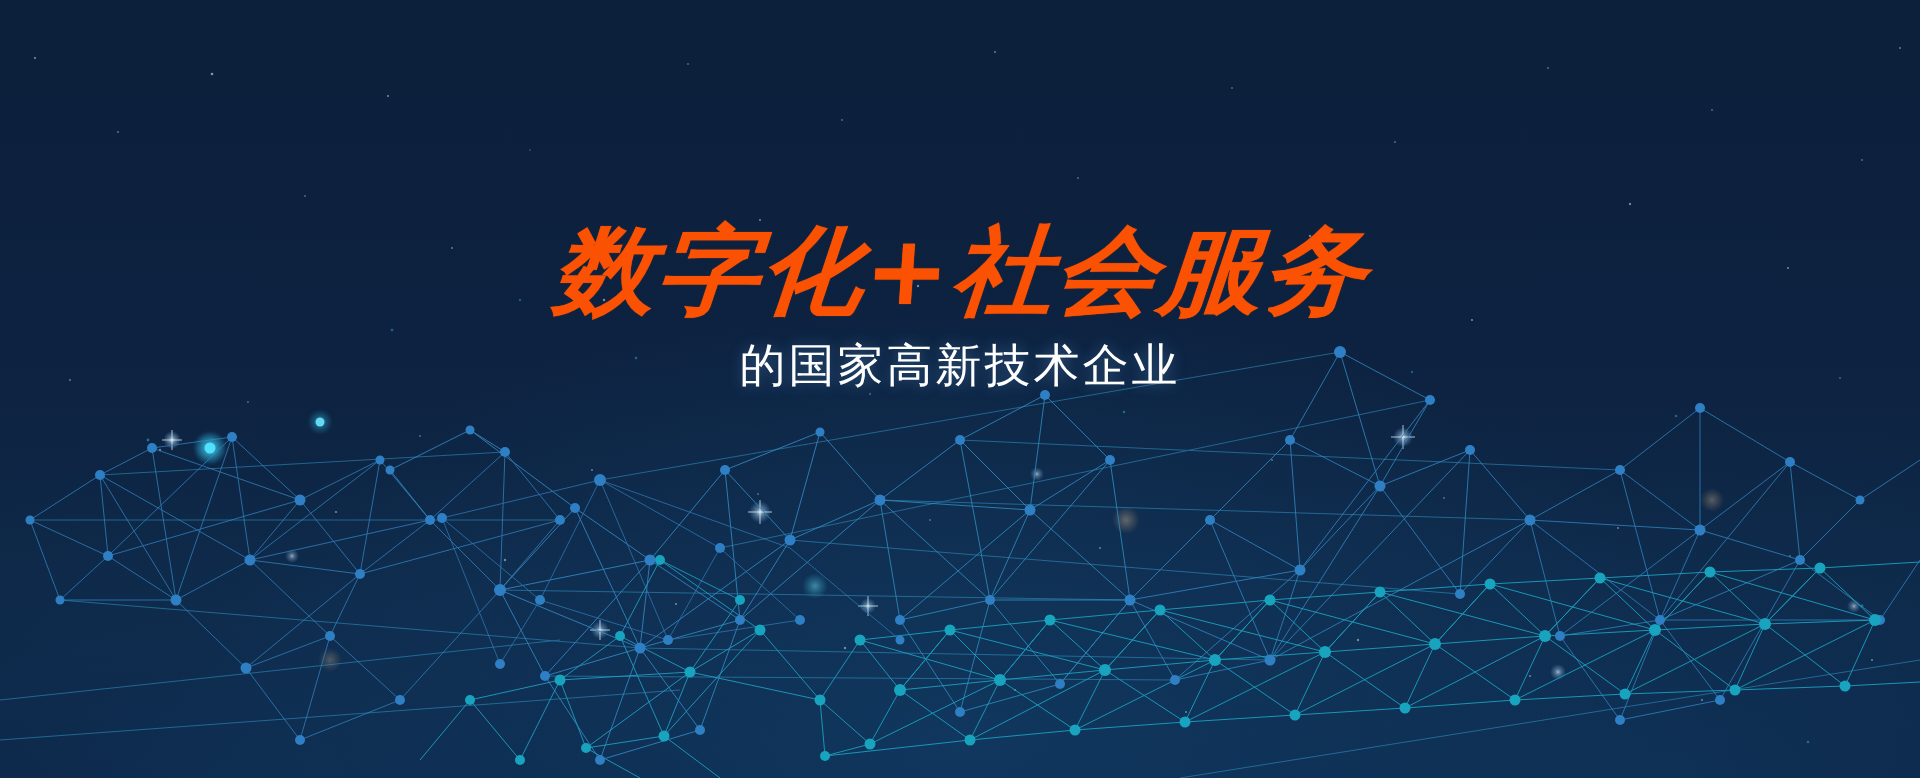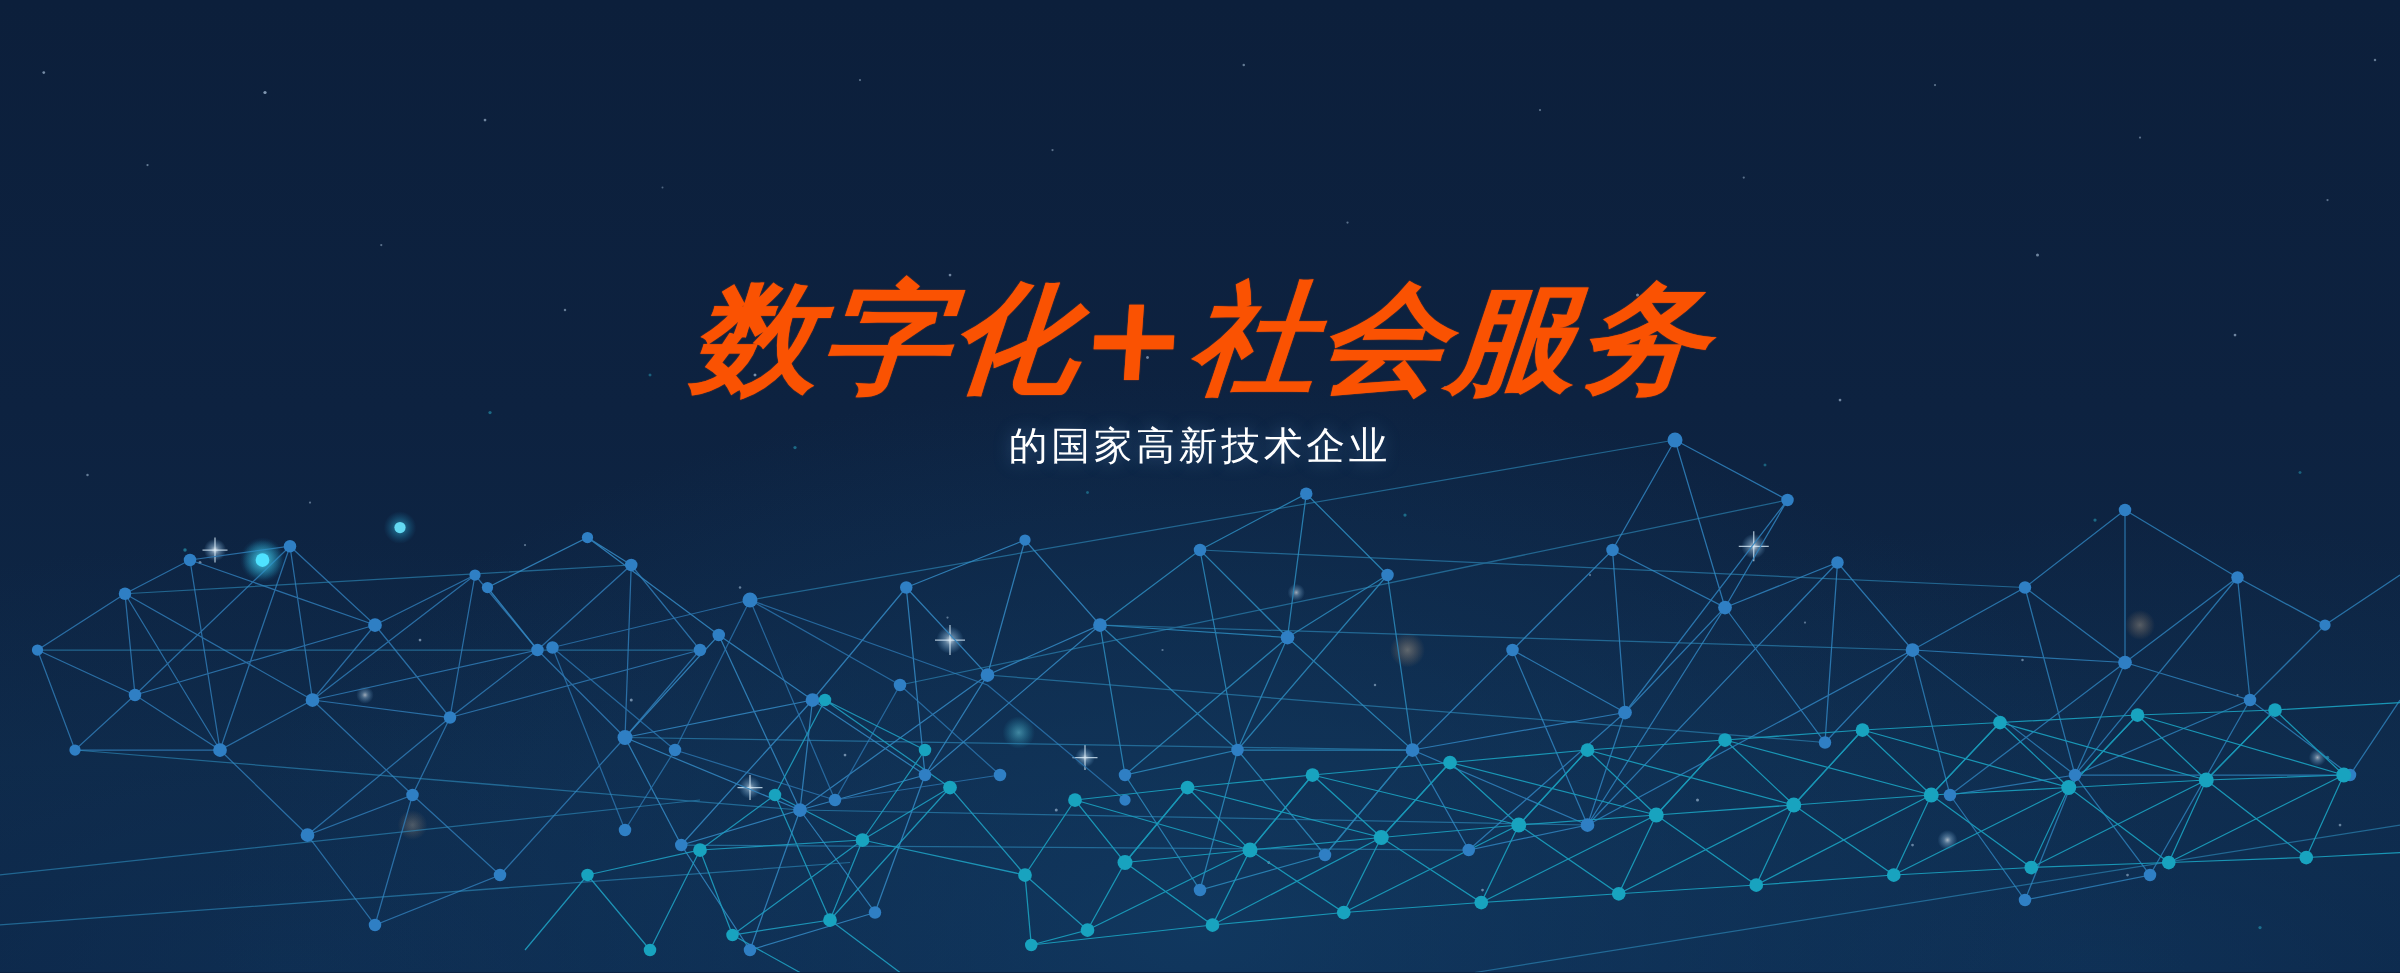--- a/index.html
+++ b/index.html
@@ -60,21 +60,21 @@
     white-space: nowrap;
     text-shadow: 0 0 1px rgba(250,82,2,0.9);
     transform: skewX(-4deg) scaleX(1.06);
     transform-origin: center;
   }
 
   #subheadline {
     margin-top: 16px;
     font-family: Liberation Sans, sans-serif;
     font-weight: 400;
-    font-size: 31px;
+    font-size: 46px;
     line-height: 1.2;
     letter-spacing: 3px;
     color: #ffffff;
     white-space: nowrap;
     text-shadow: 0 0 14px rgba(120,190,255,0.35);
   }
 </style>
 </head>
 <body>
 

